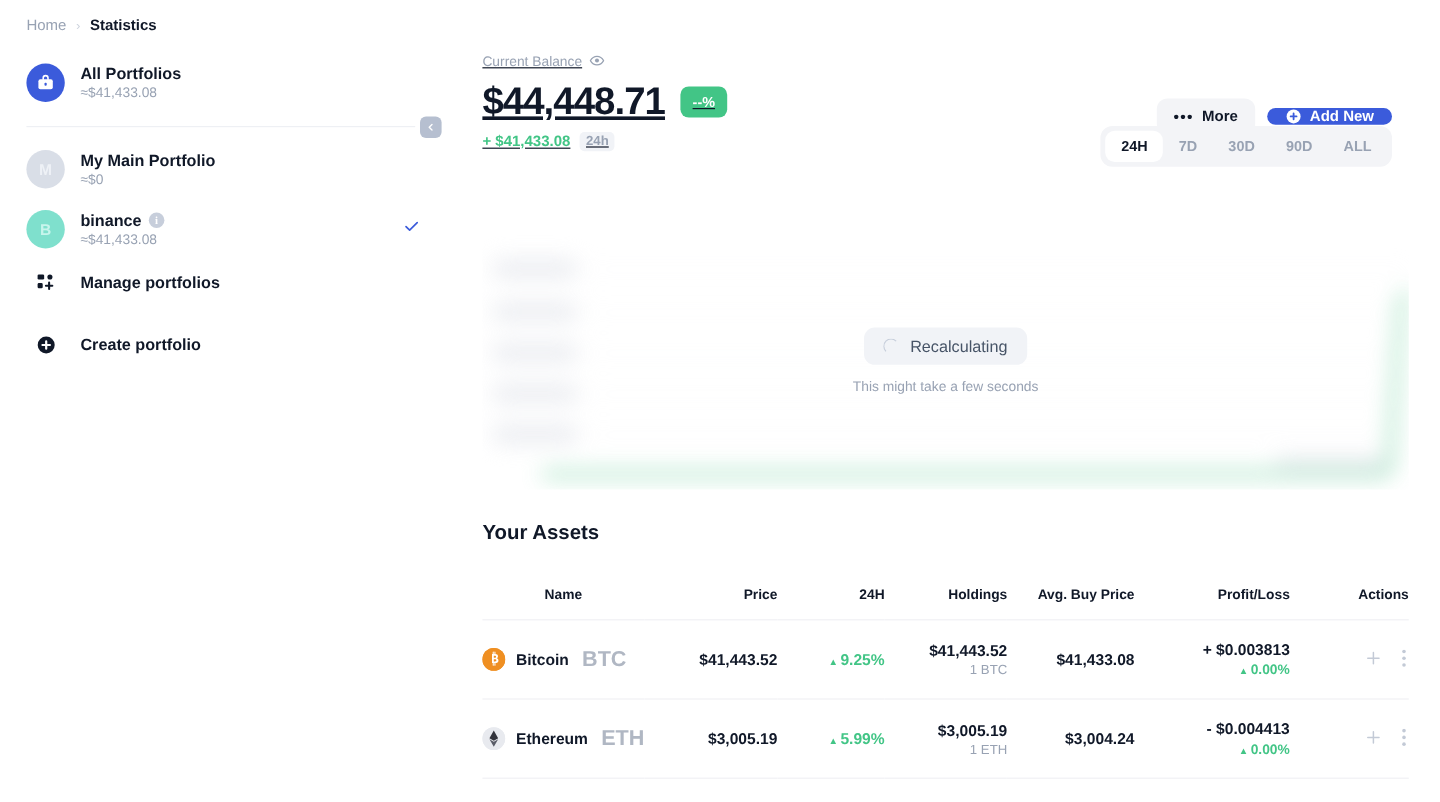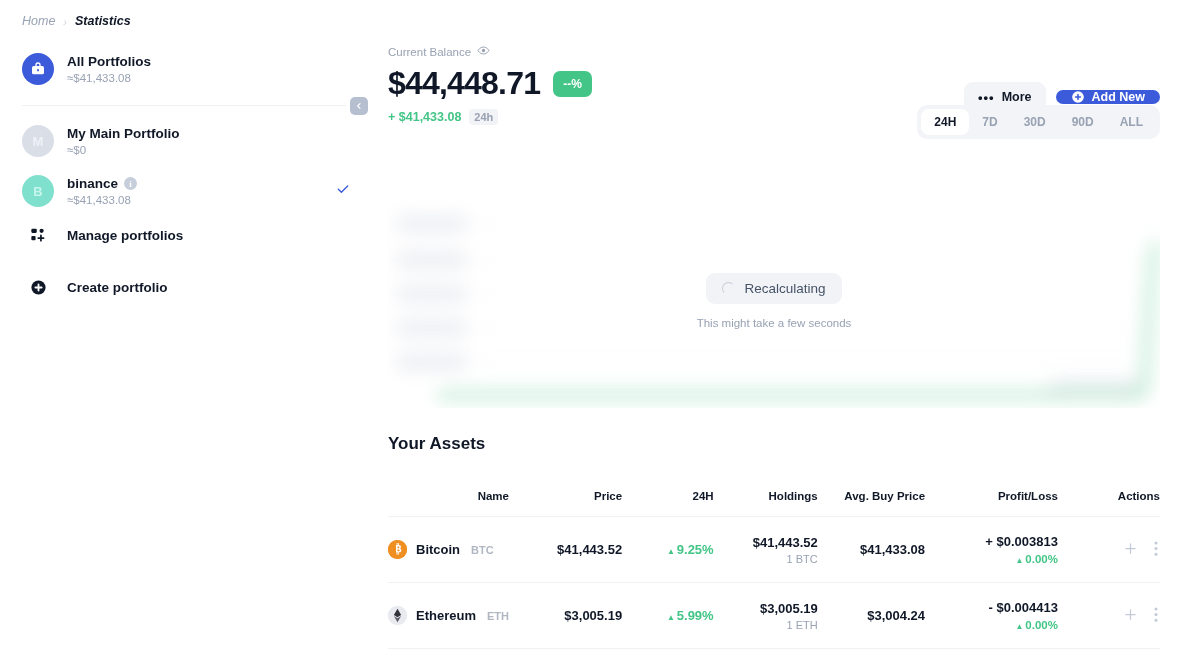--- a/index.html
+++ b/index.html
@@ -11,21 +11,20 @@
     color: #101828;
     overflow: hidden;
   }
   .page { position: relative; width: 1200px; height: 668px; }
 
   
   .breadcrumb {
     position: absolute; left: 22px; top: 14px;
     display: flex; align-items: flex-end; gap: 8px;
     font-size: 12.5px;
-    font-style: italic;
   }
   .bc-home { color: #98a2b3; }
   .bc-sep { color: #cdd3dd; font-size: 11px; }
   .bc-current { color: #101828; font-weight: 700; }
 
   
   .sidebar {
     position: absolute; left: 0; top: 44px;
     width: 368px; height: 624px;
     padding: 0;
@@ -87,22 +86,23 @@
   .pf-action-icon {
     width: 32px; flex: 0 0 32px;
     display: flex; align-items: center; justify-content: center;
     margin-right: 13px;
   }
   .pf-action-label { font-size: 13.5px; font-weight: 700; color: #101828; }
   .sb-gap-top { margin-top: 14px; }
 
   
   .main {
-    position: absolute; left: 388px; top: 44px;
+    position: absolute; left: 402px; top: 44px;
     width: 772px;
+    text-decoration: underline;
   }
   .bal-label {
     display: flex; align-items: center; gap: 6px;
     font-size: 11.5px; color: #98a2b3;
   }
   .bal-row {
     display: flex; align-items: center; gap: 13px;
     margin-top: 6px;
   }
   .bal-amount {
@@ -228,39 +228,39 @@
     width: 772px;
     border-collapse: collapse;
   }
   .assets-table th {
     font-size: 11.5px; font-weight: 700; color: #101828;
     padding: 14px 0 14px 0;
     border-bottom: 1px solid #f0f1f4;
     text-align: right;
     white-space: nowrap;
   }
-  .assets-table th.c-name { text-align: right; }
+  .assets-table th.c-name { text-align: center; }
   .assets-table td {
     padding: 17px 0;
     border-bottom: 1px solid #f0f1f4;
     font-size: 13px; font-weight: 700; color: #101828;
     text-align: right;
     vertical-align: middle;
   }
   .assets-table td.c-name { text-align: left; }
   .coin-cell { display: flex; align-items: center; gap: 9px; }
   .coin-logo {
     width: 19px; height: 19px; border-radius: 50%;
     display: flex; align-items: center; justify-content: center;
     flex: 0 0 19px;
   }
   .coin-logo.btc { background: #ef8f22; }
   .coin-logo.eth { background: #e8eaef; }
   .coin-name { font-size: 13px; font-weight: 700; color: #101828; }
-  .coin-sym { font-size: 11px; font-weight: 700; color: #b0b7c3; margin-left: 2px; }
+  .coin-sym { font-size: 18px; font-weight: 700; color: #b0b7c3; margin-left: 2px; }
   .pos { color: #42c586; font-weight: 700; }
   .sub-line { font-size: 11px; color: #98a2b3; font-weight: 400; margin-top: 3px; }
   .pl-main { font-weight: 700; color: #101828; }
   .pl-sub { font-size: 11.5px; color: #42c586; font-weight: 700; margin-top: 4px; }
   .caret-up { font-size: 8px; color: #42c586; margin-right: 2px; }
   .act-cell { display: flex; align-items: center; justify-content: flex-end; gap: 16px; padding-right: 2px; }
   .icon-btn { background: none; border: none; cursor: pointer; color: #c3cad6; padding: 0; line-height: 1; }
   .col-price { width: 118px; }
   .col-24h { width: 96px; }
   .col-hold { width: 108px; }

